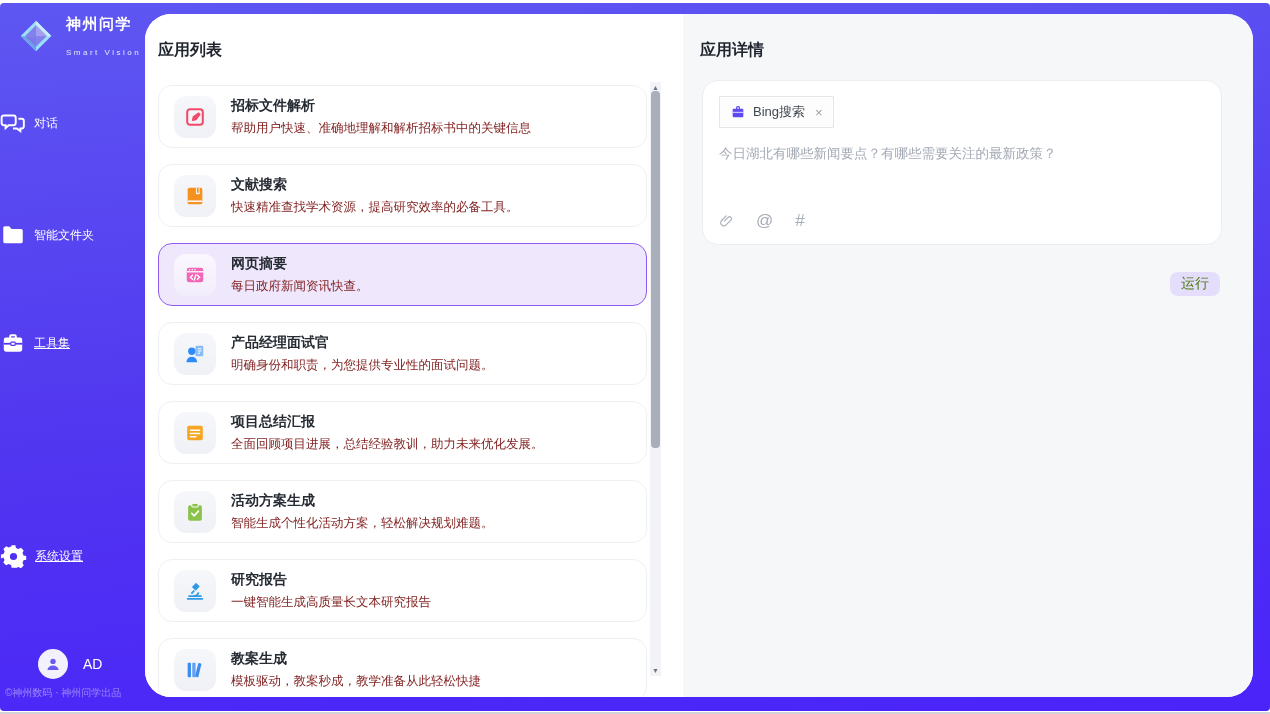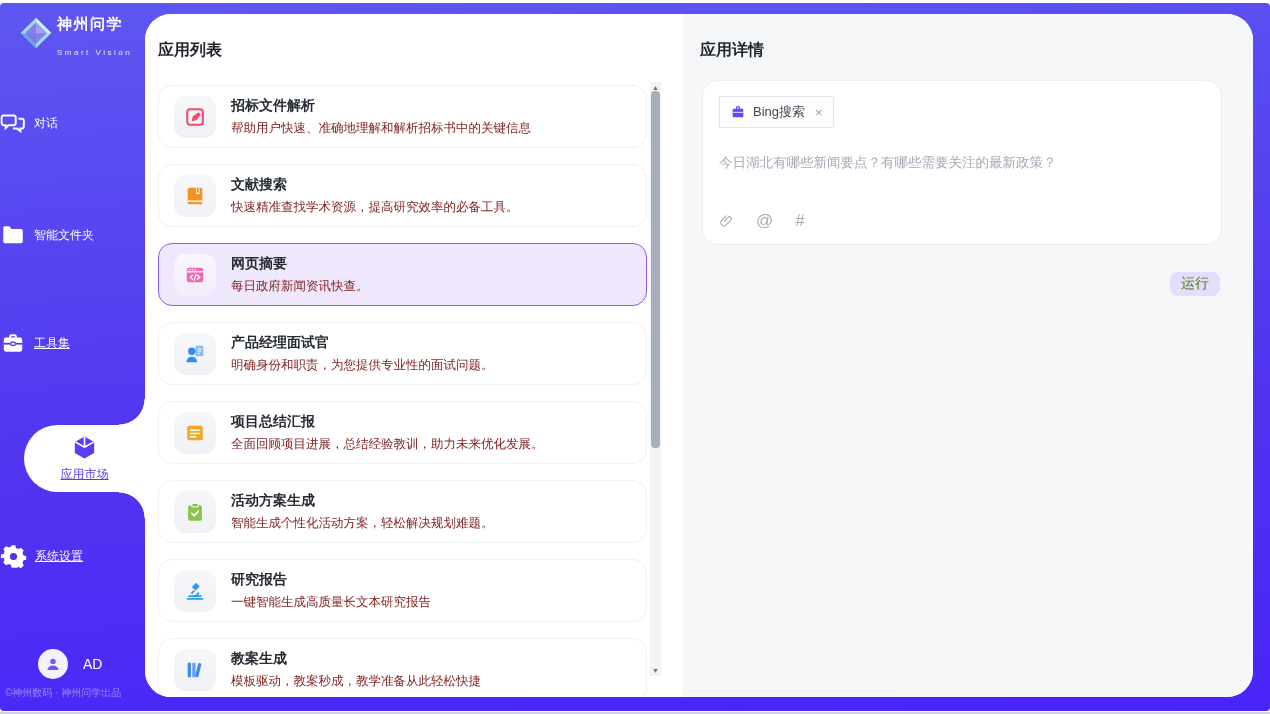--- a/index.html
+++ b/index.html
@@ -9,21 +9,21 @@
     -webkit-font-smoothing:antialiased;
   }
   .window{
     position:absolute;left:0;top:3px;right:0;height:708px;
     background:linear-gradient(175deg,#5e57f2 0%,#5136f0 55%,#4a23fa 100%);
     border-radius:4px;
   }
   .bottom-line{position:absolute;left:0;bottom:0;width:100%;height:2px;background:#D2D2D8;}
 
   
-  .logo{position:absolute;left:18px;top:12px;display:flex;gap:3px;}
+  .logo{position:absolute;left:18px;top:12px;display:flex;align-items:center;gap:12px;}
   .logo-text{display:flex;flex-direction:column;}
   .logo-name{font-size:15px;font-weight:bold;color:#fff;letter-spacing:1.5px;}
   .logo-sub{font-size:8px;color:#E6E9FF;letter-spacing:2.5px;margin-top:14px;}
 
   .nav-item{
     position:absolute;left:0;width:145px;display:flex;flex-direction:row;
     align-items:center;gap:8px;color:#fff;cursor:pointer;
   }
   .nav-label{font-size:12px;}
   .nav-item.u .nav-label{text-decoration:underline;}
@@ -85,21 +85,21 @@
     position:absolute;left:19px;top:66px;width:520px;height:165px;box-sizing:border-box;
     background:#fff;border:1px solid #ECEDF1;border-radius:16px;padding:15px 16px 13px;
     display:flex;flex-direction:column;
   }
   .tag{
     display:inline-flex;align-items:center;gap:7px;padding:6px 10px;width:max-content;
     border:1px solid #E4E6EC;border-radius:1px;background:#FDFDFE;cursor:default;
   }
   .tag-label{font-size:13px;color:#41474F;}
   .tag-close{font-size:13px;color:#9AA0AB;margin-left:3px;cursor:pointer;}
-  .prompt{margin-top:26px;font-size:13.5px;color:#A3A9B4;}
+  .prompt{margin-top:17px;font-size:13.5px;color:#A3A9B4;}
   .composer-icons{margin-top:auto;display:flex;align-items:center;gap:22px;color:#A6ACB6;}
   .char-icon{font-size:17px;cursor:pointer;}
   .clip-icon{cursor:pointer;display:flex;}
   .run-btn{
     position:absolute;top:258px;right:33px;width:50px;height:24px;border:none;border-radius:8px;
     background:#E5DDFC;color:#4d7c0f;font-size:14px;display:flex;align-items:center;
     justify-content:center;cursor:pointer;font-family:inherit;
   }
 </style>
 </head>
@@ -138,27 +138,20 @@
 
   <div class="nav-item nav-toolbox u">
     <svg viewBox="0 0 24 24" width="26" height="26">
       <path d="M8.5 7V5.8A1.8 1.8 0 0110.3 4h3.4a1.8 1.8 0 011.8 1.8V7h3A2 2 0 0120.5 9v9a2 2 0 01-2 2h-13a2 2 0 01-2-2V9a2 2 0 012-2h3zm1.8 0h3.4V5.8h-3.4V7z" fill="#fff"></path>
       <path d="M3.5 12.7h17" stroke="#5136F0" stroke-width="1.6"></path>
       <rect x="10" y="11.2" width="4" height="3" rx="0.6" fill="#fff" stroke="#5136F0" stroke-width="1"></rect>
     </svg>
     <span class="nav-label">工具集</span>
   </div>
 
-  <div class="nav-item nav-active">
-    <svg viewBox="0 0 24 24" width="27" height="27">
-      <path d="M12 2.2l8.6 4.9v9.8L12 21.8l-8.6-4.9V7.1L12 2.2z" fill="currentColor"></path>
-      <path d="M12 2.6v9.1M12 11.7l8.3-4.7M12 11.7L3.7 7" stroke="#fff" stroke-width="1.5"></path>
-    </svg>
-    <span class="nav-label">应用市场</span>
-  </div>
 
   <div class="nav-item nav-gear u">
     <svg viewBox="0 0 24 24" width="27" height="27">
       <path fill="#fff" fill-rule="evenodd" d="M10.3 2h3.4l.46 2.4a7.6 7.6 0 012.2.92l2.3-1.1 2.4 2.4-1.1 2.3c.4.68.72 1.42.92 2.2l2.4.46v3.4l-2.4.46a7.6 7.6 0 01-.92 2.2l1.1 2.3-2.4 2.4-2.3-1.1a7.6 7.6 0 01-2.2.92L13.7 22h-3.4l-.46-2.4a7.6 7.6 0 01-2.2-.92l-2.3 1.1-2.4-2.4 1.1-2.3a7.6 7.6 0 01-.92-2.2L.82 13.7v-3.4l2.4-.46c.2-.78.52-1.52.92-2.2l-1.1-2.3 2.4-2.4 2.3 1.1a7.6 7.6 0 012.2-.92L10.3 2zm1.7 6.8a3.2 3.2 0 100 6.4 3.2 3.2 0 000-6.4z"></path>
     </svg>
     <span class="nav-label">系统设置</span>
   </div>
 
   <div class="avatar-row">
     <div class="avatar">

